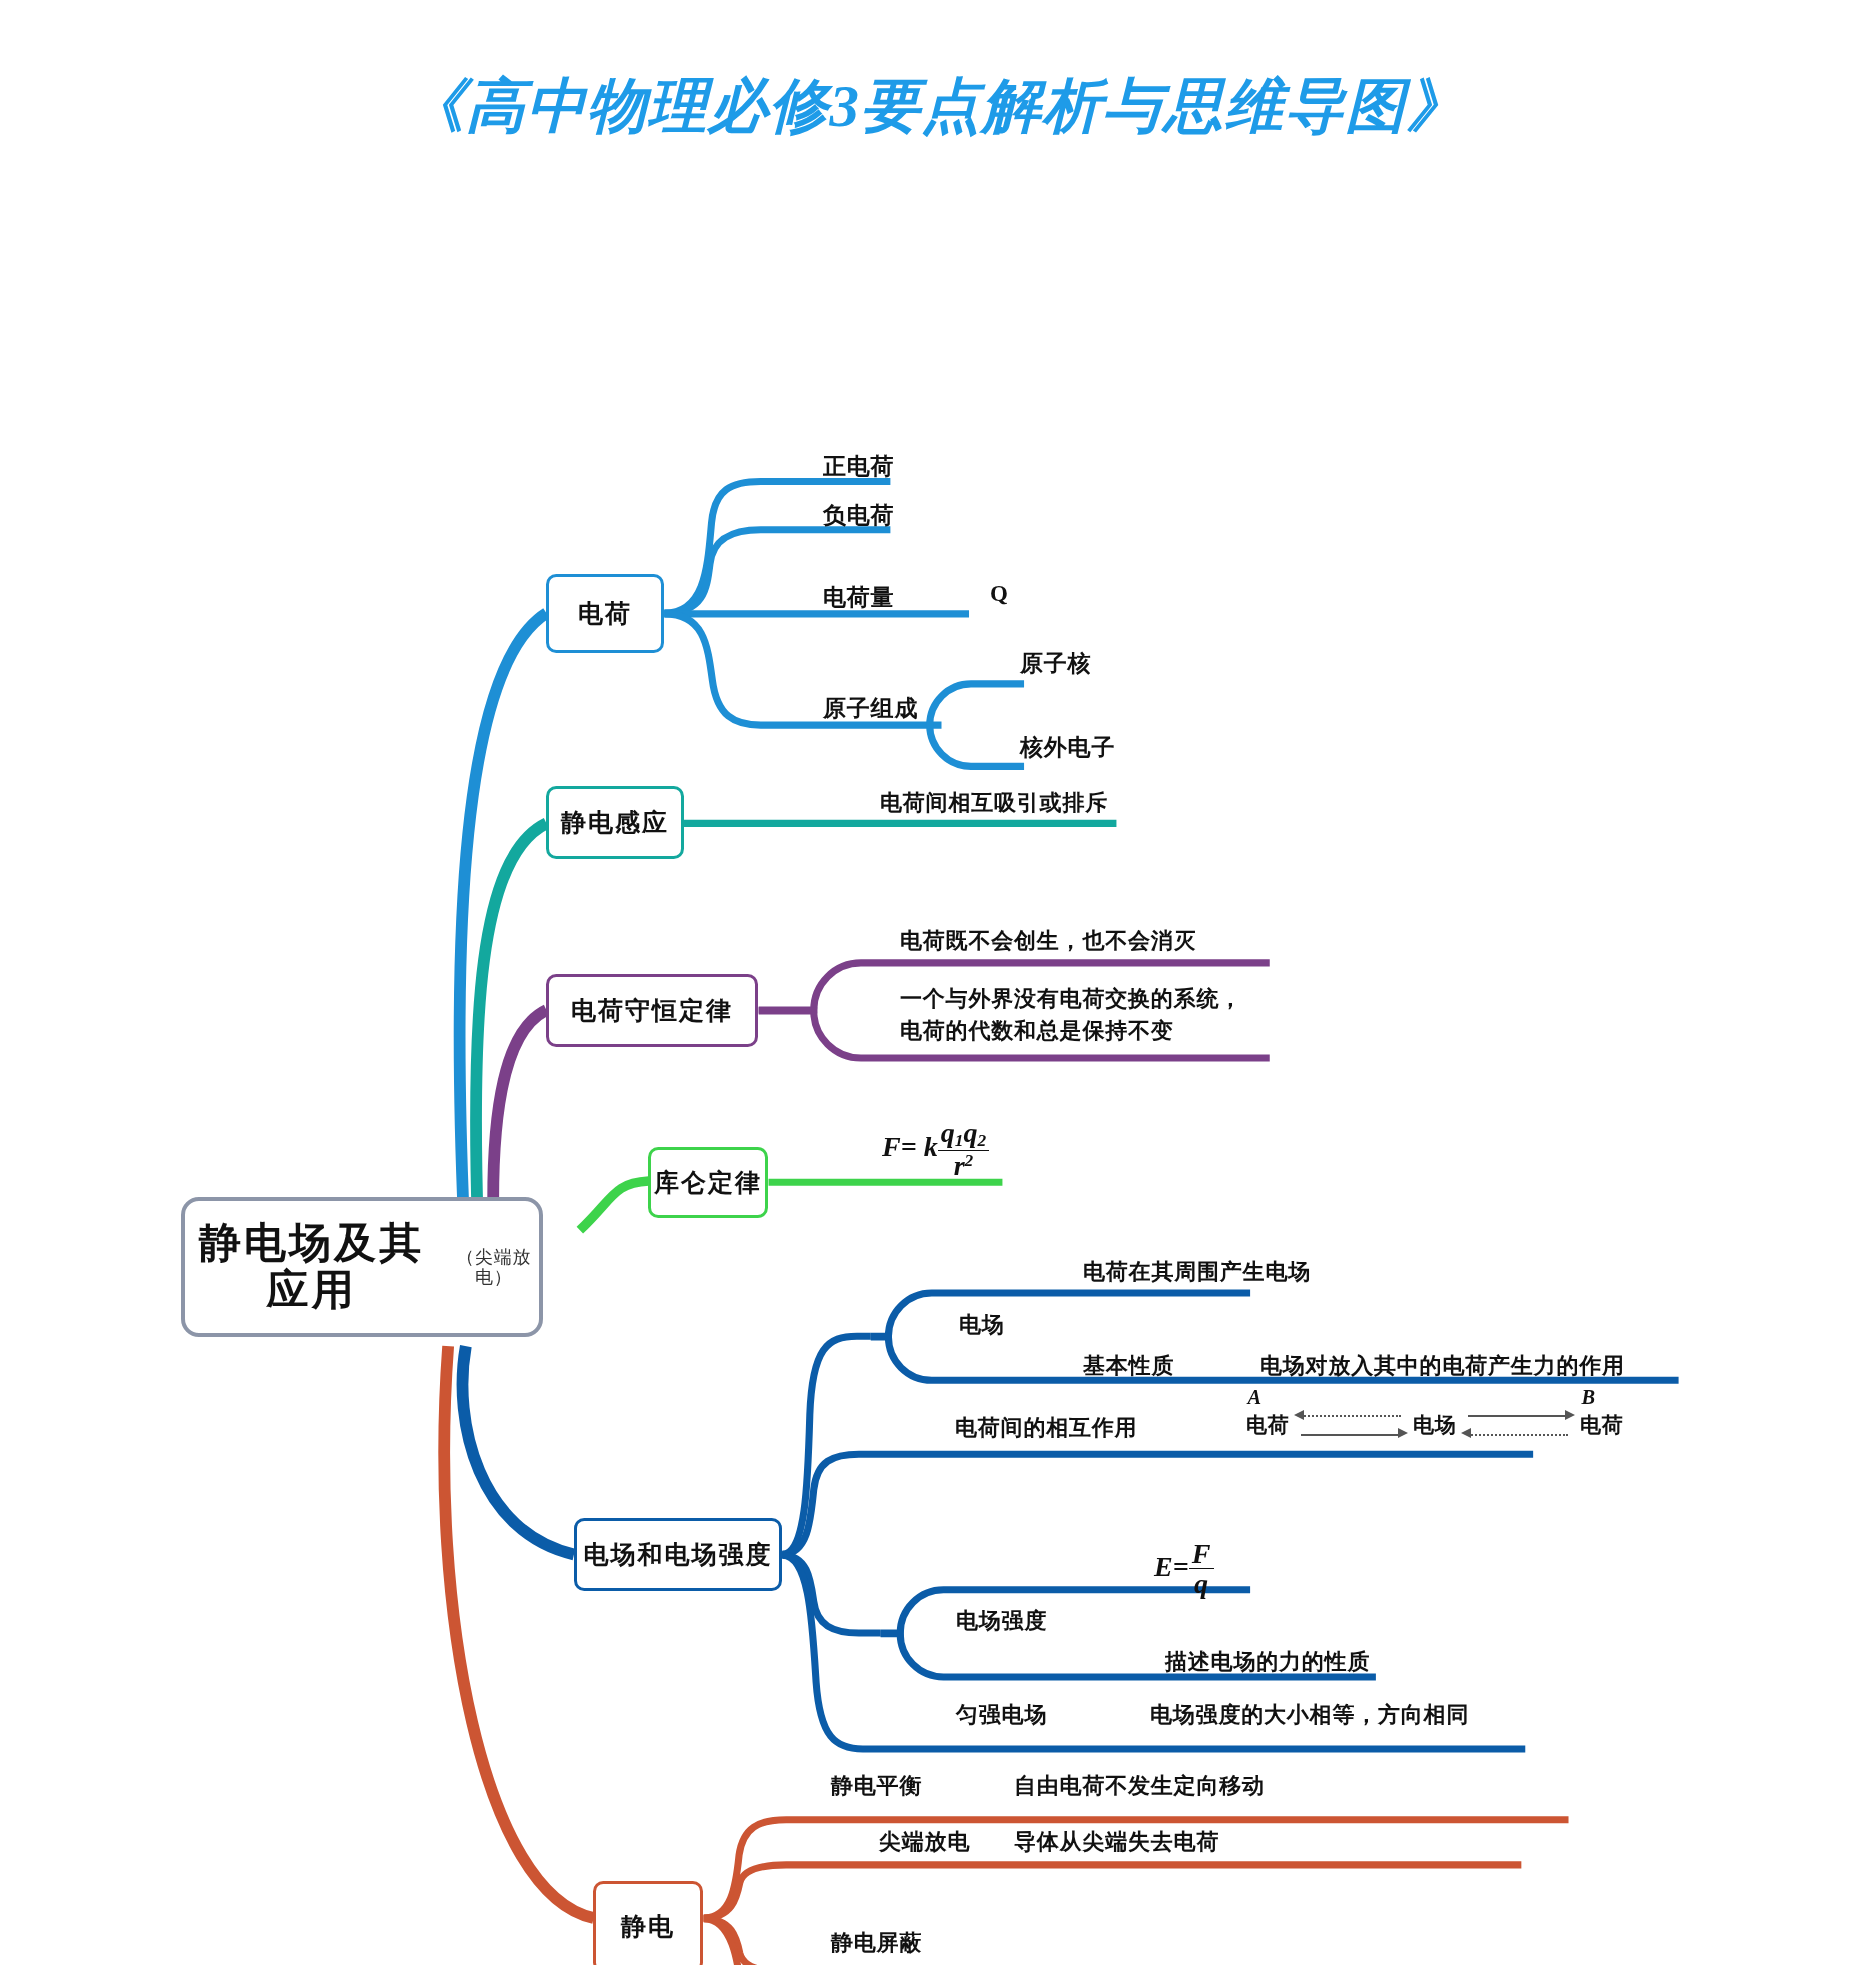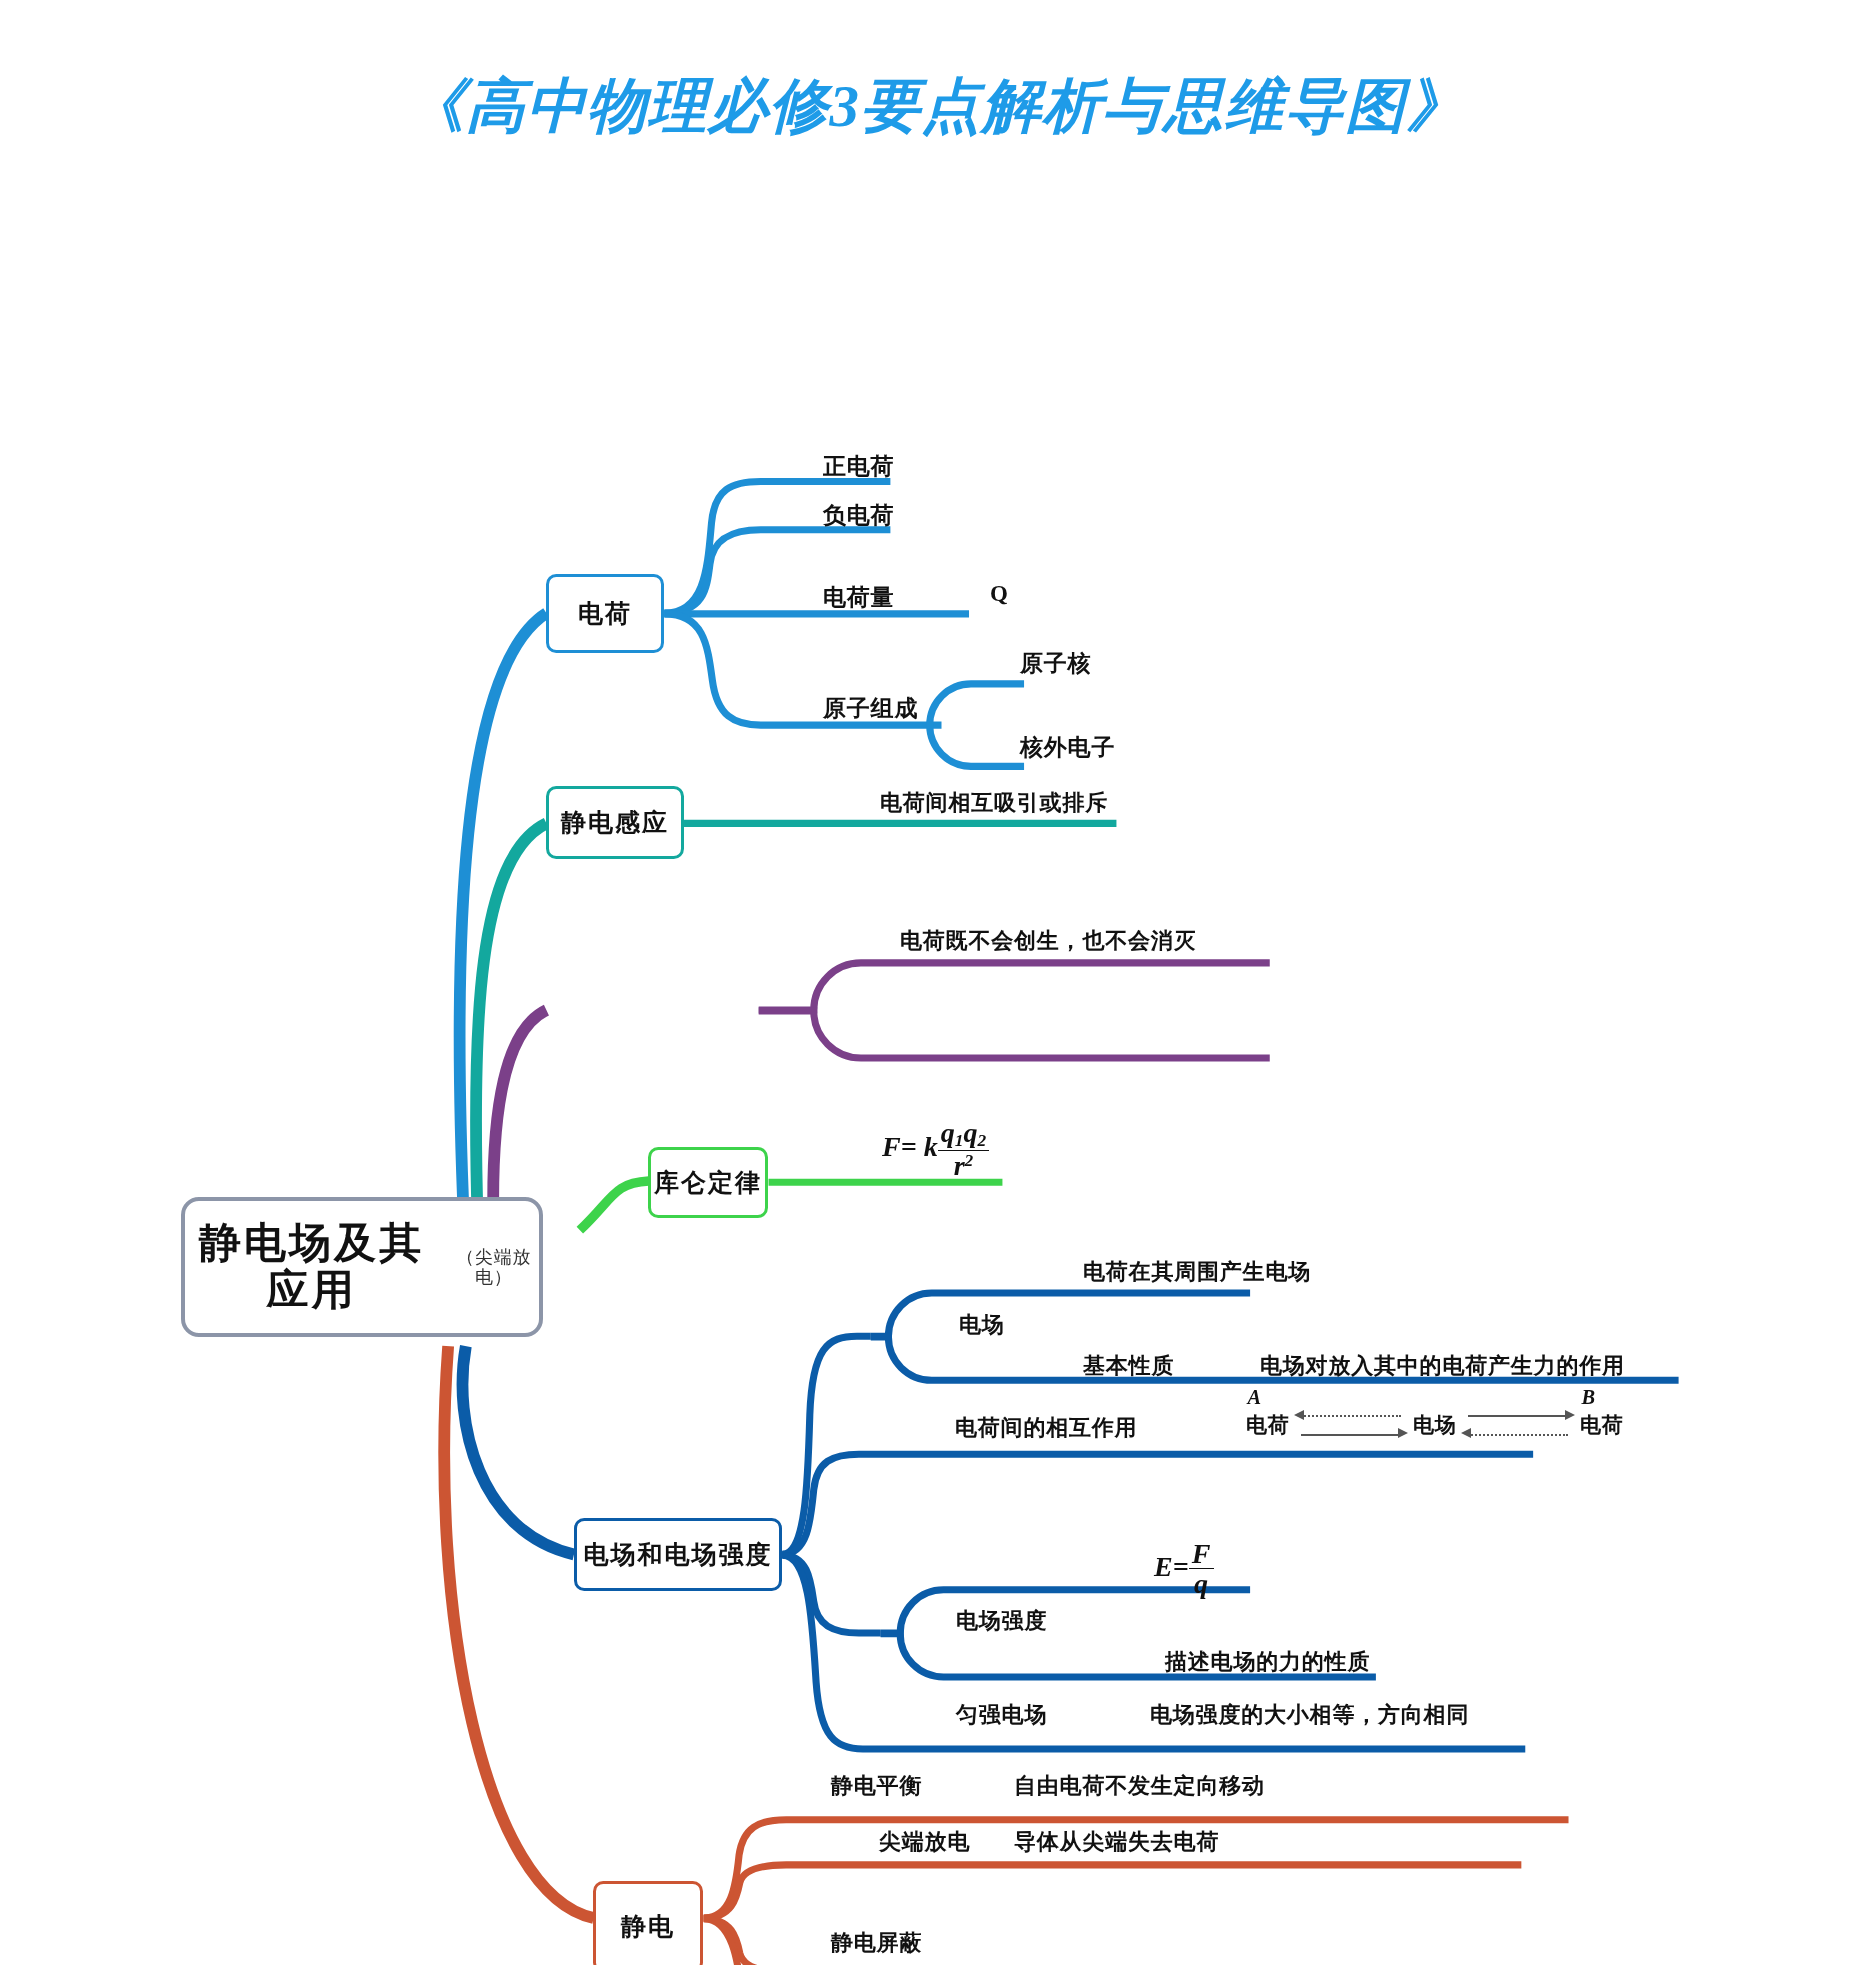--- a/index.html
+++ b/index.html
@@ -133,20 +133,23 @@
   </div>
 
   <div class="node lvl1" style="left:546px;top:574px;width:118px;height:79px;border-color:#1E8FD5;">
     <span>电荷</span>
   </div>
 
   <div class="node lvl1" style="left:546px;top:786px;width:138px;height:73px;border-color:#13A89E;">
     <span>静电感应</span>
   </div>
 
+  <div class="node lvl1" style="left:546px;top:974px;width:212px;height:73px;border-color:#7B4089;">
+    <span>电荷守恒定律</span>
+  </div>
 
   <div class="node lvl1" style="left:648px;top:1147px;width:120px;height:71px;border-color:#3DD34B;">
     <span>库仑定律</span>
   </div>
 
   <div class="node lvl1" style="left:574px;top:1518px;width:208px;height:73px;border-color:#0B5CA8;">
     <span>电场和电场强度</span>
   </div>
 
   <div class="node lvl1" style="left:593px;top:1881px;width:110px;height:92px;border-color:#CC5533;">
@@ -157,20 +160,21 @@
   <div class="lbl" style="left:823px;top:500px;font-size:23px;">负电荷</div>
   <div class="lbl" style="left:823px;top:582px;font-size:23px;">电荷量</div>
   <div class="lbl" style="left:990px;top:581px;font-size:23px;font-weight:bold;">Q</div>
   <div class="lbl" style="left:823px;top:693px;font-size:23px;">原子组成</div>
   <div class="lbl" style="left:1020px;top:648px;font-size:23px;">原子核</div>
   <div class="lbl" style="left:1020px;top:732px;font-size:23px;">核外电子</div>
 
   <div class="lbl" style="left:880px;top:788px;font-size:22px;">电荷间相互吸引或排斥</div>
 
   <div class="lbl" style="left:900px;top:926px;font-size:22px;">电荷既不会创生，也不会消灭</div>
+  <div class="lbl wrap" style="left:900px;top:983px;width:354px;font-size:22px;">一个与外界没有电荷交换的系统，电荷的代数和总是保持不变</div>
 
   <div class="formula" style="left:882px;top:1118px;font-size:28px;">
     <span>F= k</span><span class="frac">
         <span class="num"><span>q</span><sub>1</sub><span>q</span><sub>2</sub></span>
         <span class="den"><span>r</span><sup>2</sup></span>
       </span>
   </div>
 
   <div class="lbl" style="left:959px;top:1310px;font-size:22px;">电场</div>
   <div class="lbl" style="left:1083px;top:1257px;font-size:22px;">电荷在其周围产生电场</div>

